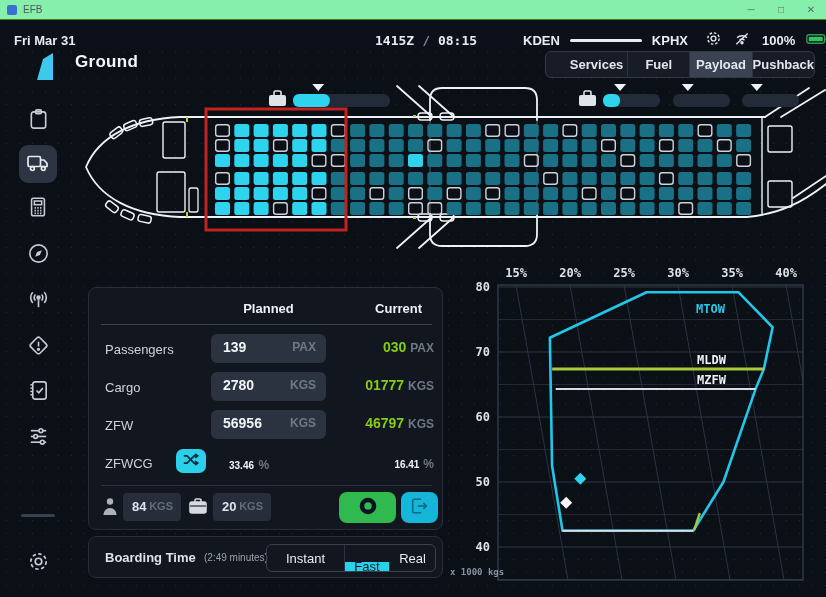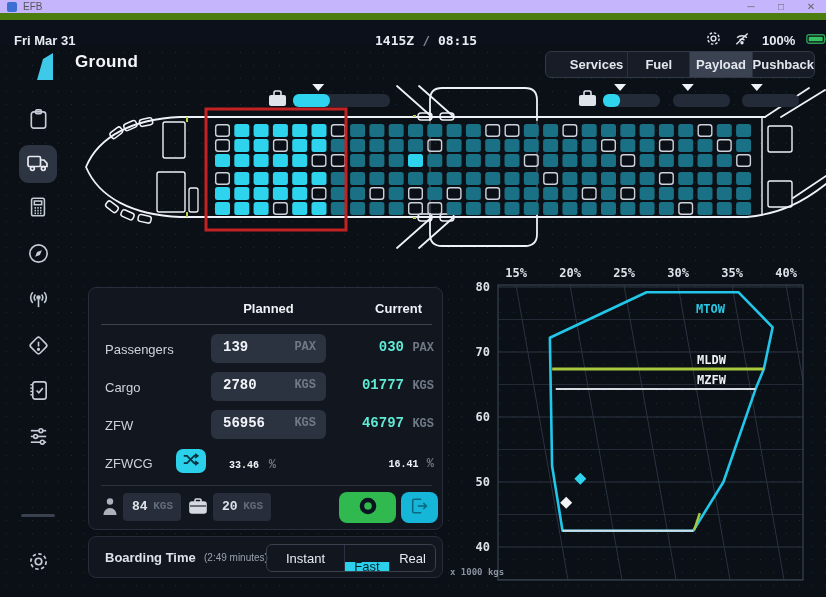--- a/index.html
+++ b/index.html
@@ -1,22 +1,22 @@
 <!DOCTYPE html>
 <html><head>
 <meta charset="utf-8">
 <style>
   * { margin:0; padding:0; box-sizing:border-box; }
   html,body { width:826px; height:597px; background:#0b0f16; overflow:hidden;
               font-family:"Liberation Sans", sans-serif; }
-  .mono { font-family:Liberation Mono, monospace; }
+  .mono { font-family:Liberation Sans, sans-serif; }
 
   
   .titlebar { position:absolute; left:0; top:0; width:826px; height:20px;
-              background:#c4b5fd; border-bottom:7px solid #4d7c0f; color:#555;
+              background:#86efac; border-bottom:1px solid #4d7c0f; color:#555;
               font-size:10px; display:flex; align-items:center; }
   .titlebar .appicon { width:10px; height:10px; background:#3b6fd4; border-radius:2px; margin:0 6px 0 7px; }
   .titlebar .wincontrols { margin-left:auto; display:flex; }
   .titlebar .wincontrols span { width:30px; text-align:center; color:#666; font-size:10px; cursor:default; }
 
   
   .statusbar { position:absolute; left:0; top:20px; width:826px; height:41px;
                background:#0b101b; border-bottom:1px solid #151b27; color:#e8ebf0;
                font-size:13px; font-weight:bold; display:flex; align-items:center; }
   .sb-date { margin-left:14px; }
@@ -58,21 +58,21 @@
   .tbl-head .h-planned { position:absolute; left:122px; width:115px; text-align:center; }
   .tbl-head .h-current { position:absolute; left:250px; width:97px; text-align:right; padding-right:14px; }
   .tbl-sep { position:absolute; left:12px; top:36px; width:331px; height:1px; background:#3b4250; }
   .p-row { position:absolute; left:0; width:100%; height:36px; }
   .p-label { position:absolute; left:16px; top:10px; color:#cdd3db; font-size:13px; }
   .p-input { position:absolute; left:122px; top:2px; width:115px; height:29px; background:#2c3340;
              border-radius:6px; }
   .p-input .val { position:absolute; left:12px; top:5px; color:#f2f4f8; font-size:14px; font-weight:bold; }
   .p-input .unit { position:absolute; right:10px; top:6px; color:#707987; font-size:12px; font-weight:bold; }
   .p-cur { position:absolute; right:8px; top:7px; font-size:14px; text-align:right; }
-  .p-cur .val { color:#5eead4; font-weight:bold; }
+  .p-cur .val { color:#84cc16; font-weight:bold; }
   .p-cur .unit { color:#6f7885; font-weight:bold; font-size:12px; }
   .cg-planned { position:absolute; left:140px; top:9px; }
   .cg-planned .val, .cg-cur .val { color:#f2f4f8; font-size:10px; font-weight:bold; }
   .cg-planned .unit, .cg-cur .unit { color:#6f7885; font-size:12px; font-weight:bold; }
   .shuffle-btn { position:absolute; left:87px; top:3px; width:30px; height:24px; background:#2bd0ea;
                  border-radius:7px; display:flex; align-items:center; justify-content:center; }
   .sep2 { position:absolute; left:12px; top:197px; width:331px; height:1px; background:#2a3140; }
   .extras { position:absolute; left:0; top:204px; width:100%; height:34px; }
   .mini-input { position:absolute; top:1px; width:58px; height:28px; background:#272d3a; border-radius:4px; }
   .mini-input .val { position:absolute; left:9px; top:6px; color:#dfe3ea; font-size:13px; font-weight:bold; }
@@ -107,20 +107,25 @@
     <span>✕</span>
   </div>
 </div>
 
 <div class="statusbar">
   <span class="sb-date">Fri Mar 31</span>
   <div class="sb-clock">
     <span>1415Z</span>
     <span class="slash">/</span>
     <span>08:15</span>
+  </div>
+  <div class="sb-route">
+    <span>KDEN</span>
+    <div class="line"></div>
+    <span>KPHX</span>
   </div>
   <div class="sb-icons">
     <span>
       <svg width="17" height="17" viewBox="0 0 24 24" fill="none" stroke="#dfe3ea" stroke-width="2">
         <circle cx="12" cy="12" r="8" stroke-dasharray="3.6 2.6"></circle>
           <circle cx="12" cy="12" r="3.4"></circle>
       </svg>
     </span>
     <span>
       <svg width="18" height="17" viewBox="0 0 24 24" fill="none" stroke="#dfe3ea" stroke-width="2">

